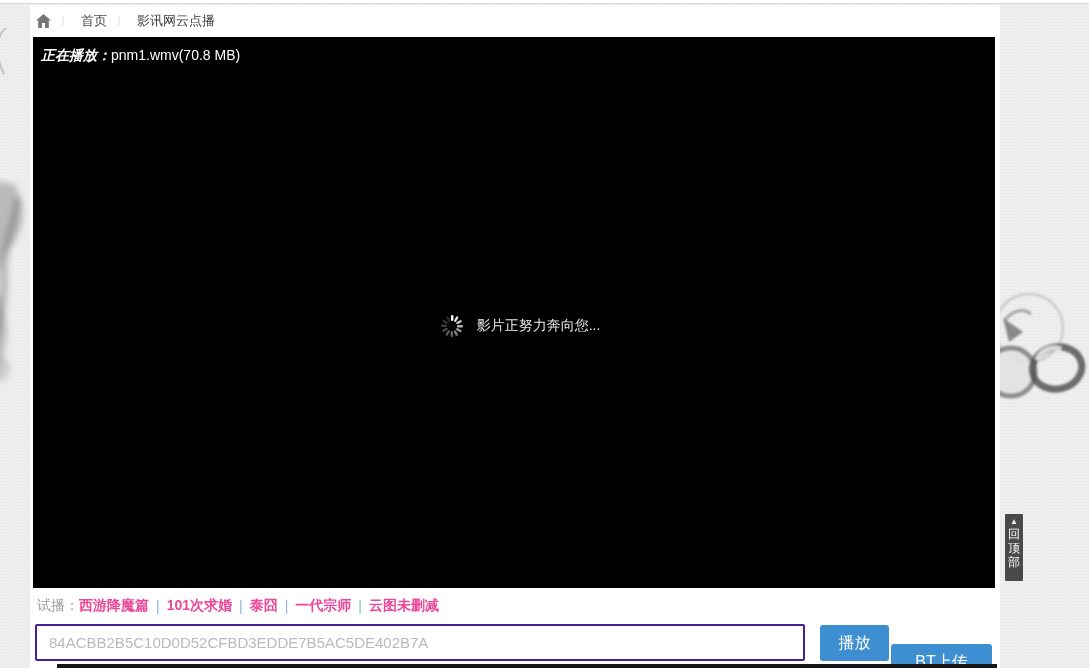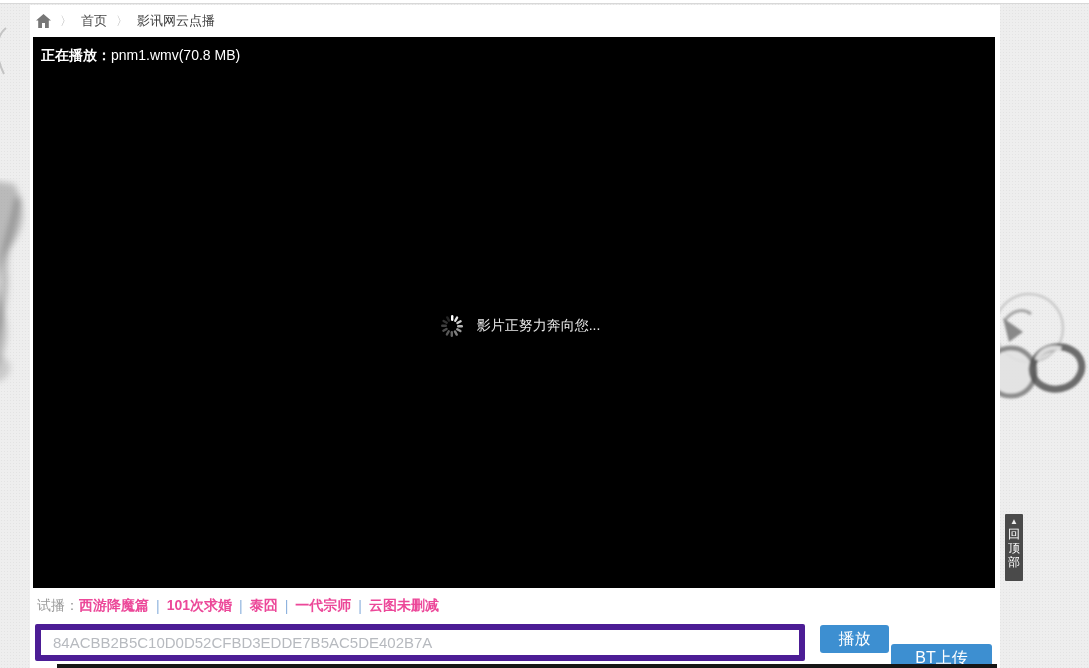--- a/index.html
+++ b/index.html
@@ -31,21 +31,21 @@
   
   .player{
     position:absolute; left:3px; top:32px; width:962px; height:551px;
     background:#000;
   }
   .player-header{
     display:flex; justify-content:space-between; align-items:center;
     padding:10px 16px 0 8px;
   }
   .np-left{ color:#fff; font-size:14px; }
-  .np-label{ font-weight:bold; }
+  .np-label{ font-weight:bold;font-style:italic; }
   .np-file{ font-weight:normal; }
   .hdr-right{ display:flex; align-items:center; gap:15px; font-size:14px; }
   .torrent-link{ color:#4db3d4; text-decoration:none; cursor:pointer; }
   .quality{ cursor:pointer; color:#8a8a8a; }
   .quality.selected{ color:#ffffff; font-weight:bold; }
   .quality .dot{ font-size:9px; vertical-align:1px; margin-right:2px; }
   .loading{
     position:absolute; left:12px; right:0; top:277px;
     display:flex; justify-content:center; align-items:center; gap:13px;
   }
@@ -59,28 +59,28 @@
   }
   .trial-label{ color:#9a9a9a; }
   .trial-link{ color:#ec4899; text-decoration:none; cursor:pointer;font-weight:bold; }
   .trial-sep{ color:#8fb3de; margin:0 7px; }
   
   .hash-row{
     position:absolute; left:5px; top:619px; width:963px;
     display:flex; align-items:stretch; height:37px;
   }
   .hash-input{
-    width:770px; height:37px; border:6px solid #4c1d95; border-radius:2px;
+    width:770px; height:37px; border:2px solid #4c1d95; border-radius:2px;
     padding:0 12px; font-size:15px; color:#555; outline:none;
     font-family:"Liberation Sans","DejaVu Sans",sans-serif;
   }
   .hash-input::placeholder{ color:#b7babf; opacity:1; }
   .btn{
     border:none; color:#fff; background:#3d8fd1; font-size:16px;
-    border-radius:3px; cursor:pointer; height:28px; margin-top:1px;
+    border-radius:3px; cursor:pointer; height:36px; margin-top:1px;
     font-family:"Liberation Sans","DejaVu Sans",sans-serif;
   }
   .btn-play{ width:69px; margin-left:15px; }
   .btn-bt{ width:101px; margin-left:2px;margin-top:20px; }
   
   .back-to-top{
     position:absolute; left:1005px; top:514px; width:18px; z-index:6;
     background:#4a4a4a; color:#fff; text-align:center; cursor:pointer;
     padding:3px 0 4px 0; border-radius:1px;
   }

